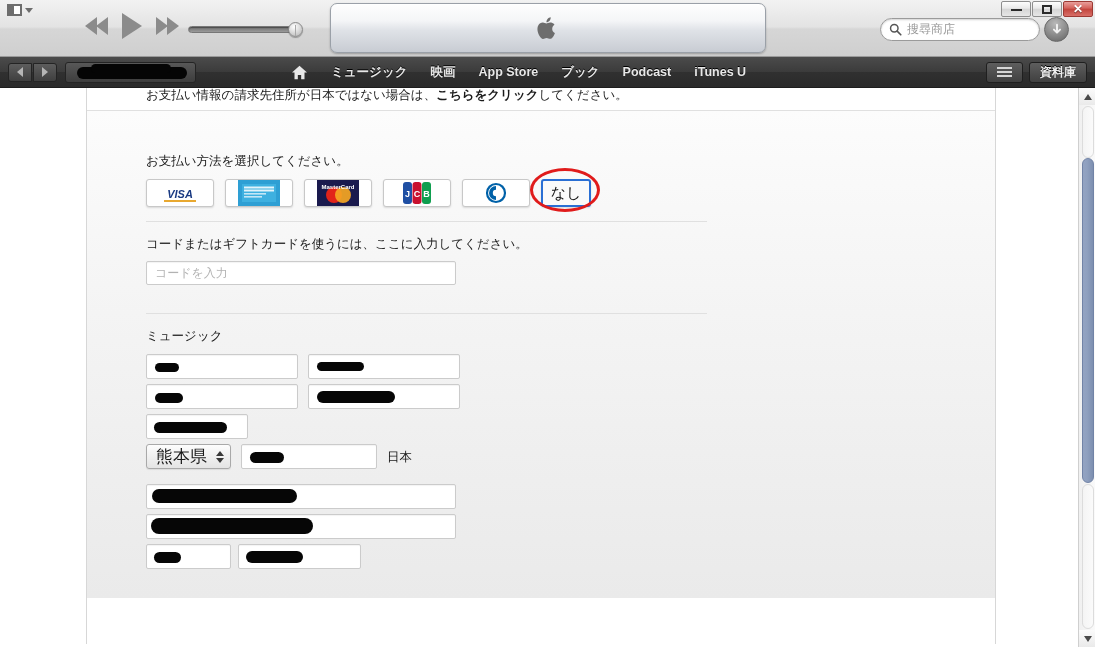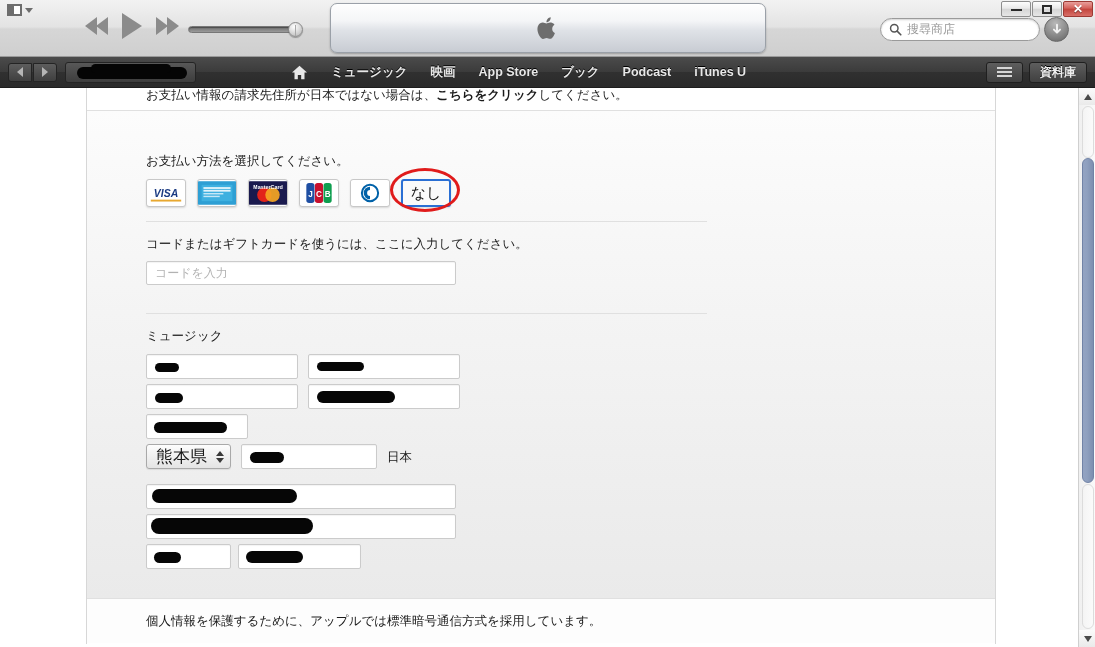--- a/index.html
+++ b/index.html
@@ -172,21 +172,21 @@
     position:absolute; left:59px; top:14px; font-size:12.5px; color:#1a1a1a; white-space:nowrap;
   }
 
   .sec-label { font-size:12.5px; color:#1a1a1a; }
   .content-inner { position:absolute; left:59px; top:0; width:620px; }
 
   .pay-title { position:absolute; left:0; top:42px; font-size:12.5px; color:#1a1a1a; }
 
   .cards-row { position:absolute; left:0; top:68px; display:flex; align-items:center; gap:11px; }
   .cardimg {
-    width:40px; height:28px; border-radius:3px; background:#fff;
+    width:68px; height:28px; border-radius:3px; background:#fff;
     border:1px solid #c8c8c8;
     box-shadow:0 1px 2px rgba(0,0,0,.13);
     display:flex;align-items:center;justify-content:center; overflow:hidden;
     position:relative;
   }
   .none-btn {
     width:50px; height:28px; border-radius:3px; background:#fafafa;
     border:2px solid #2a6fd4; display:flex;align-items:center;justify-content:center;
     font-size:15px; color:#111;
     box-shadow:0 1px 2px rgba(0,0,0,.12);
@@ -480,23 +480,20 @@
           <div class="txtfield" style="position:absolute; left:0; top:433px; width:85px; height:25px;">
             <span class="redaction" style="left:7px; top:7px; width:27px; height:11px;"></span>
           </div>
           <div class="txtfield" style="position:absolute; left:92px; top:433px; width:123px; height:25px;">
             <span class="redaction" style="left:7px; top:6px; width:57px; height:12px;"></span>
           </div>
 
         </div>
       </div>
 
-      <div class="card-footer">
-        <div class="footer-text">個人情報を保護するために、アップルでは標準暗号通信方式を採用しています。</div>
-      </div>
     </div>
 
   </div>
 
   <div class="scrollbar">
     <div class="sb-arrow sb-up">
         <i></i>
       </div>
     <div class="sb-track-top"></div>
     <div class="sb-thumb"></div>

